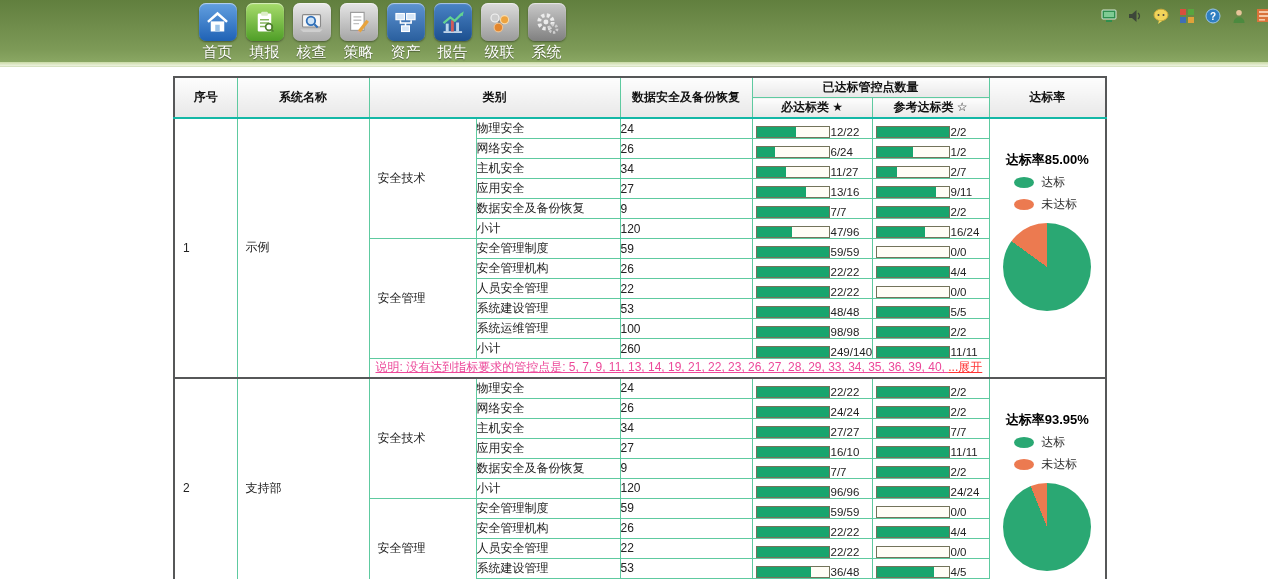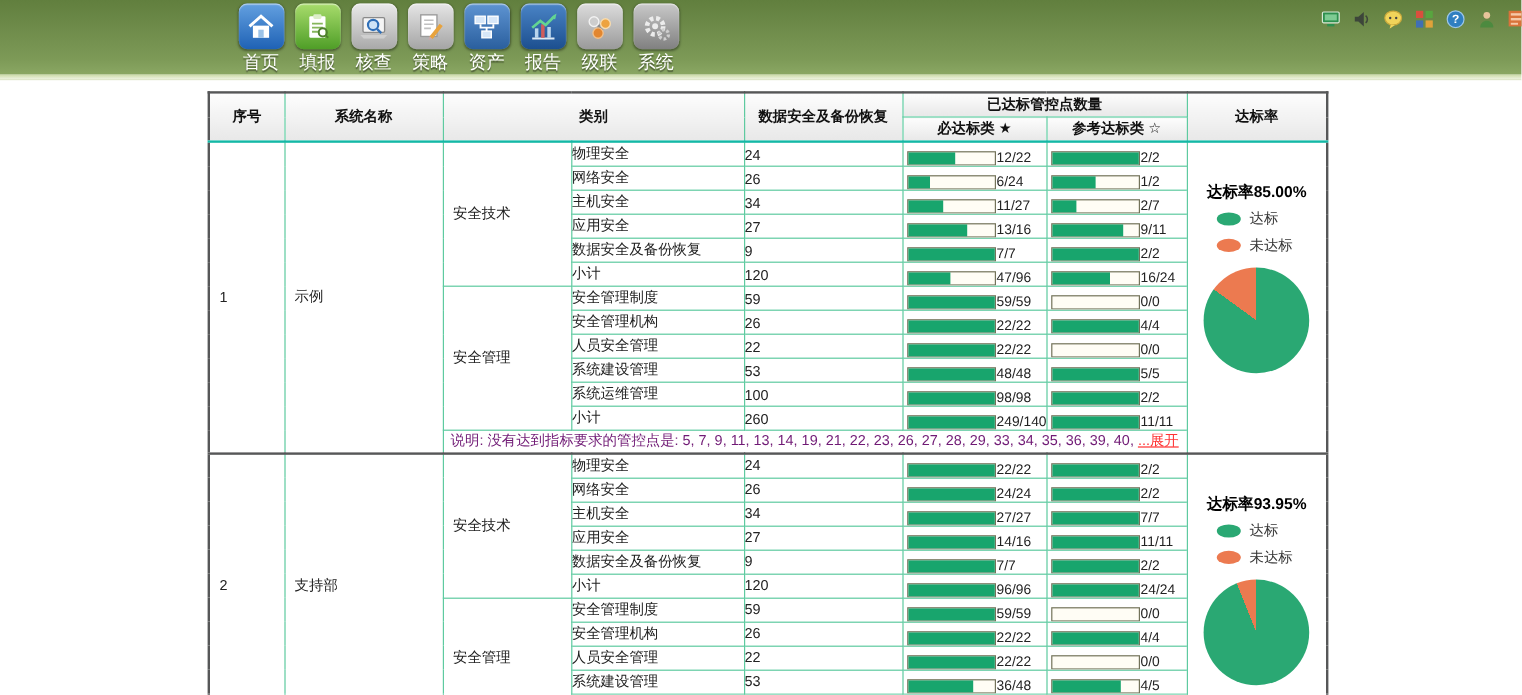--- a/index.html
+++ b/index.html
@@ -42,21 +42,21 @@
   tbody { border-top:2px solid #565758; }
   td { height:19px; padding:0 3px; }
   td.seq, td.name, td.group { vertical-align:middle; padding-left:8px; }
   td.sub, td.count { padding-left:0; }
   td.barcell { padding:0 0 0 3px; }
   .barwrap { display:flex; align-items:flex-end; height:19px; }
   .bar { width:74px; height:12px; border:1px solid #73735a; background:#fffdf5; flex:none; }
   .bar-fill { height:100%; }
   .bartext { margin-left:1px; font-size:11.5px; color:#222; }
   td.notecell { padding-left:6px; }
-  .note-text { color:#701a75; }
+  .note-text { color:#ec4899;text-decoration:underline; }
   .note-link { color:#ff3333; text-decoration:underline; cursor:pointer; }
   td.rate { vertical-align:top; padding:0; }
   .rate-inner { padding-top:32px; text-align:center; }
   .rate-title { font-weight:bold; font-size:13px; color:#000000; }
   .legend { margin-top:5px; }
   .legend-item { display:flex; align-items:center; width:66px; margin:5px auto 0; }
   .swatch { width:20px; height:11px; border-radius:50%; margin-right:7px; flex:none; }
   .legend-label { font-size:12px; color:#333; }
   .pie { width:88px; height:88px; border-radius:50%; margin:10px auto 0; }
 </style>
@@ -567,21 +567,21 @@
           </td>
         </tr>
         <tr>
           <td class="sub">应用安全</td>
           <td class="count">27</td>
           <td class="barcell">
             <div class="barwrap">
               <div class="bar">
                 <div class="bar-fill" style="width: 100%; background: rgb(24, 165, 109);"></div>
               </div>
-              <span class="bartext">14/16</span>
+              <span class="bartext">16/10</span>
             </div>
           </td>
           <td class="barcell">
             <div class="barwrap">
               <div class="bar">
                 <div class="bar-fill" style="width: 100%; background: rgb(24, 165, 109);"></div>
               </div>
               <span class="bartext">11/11</span>
             </div>
           </td>

